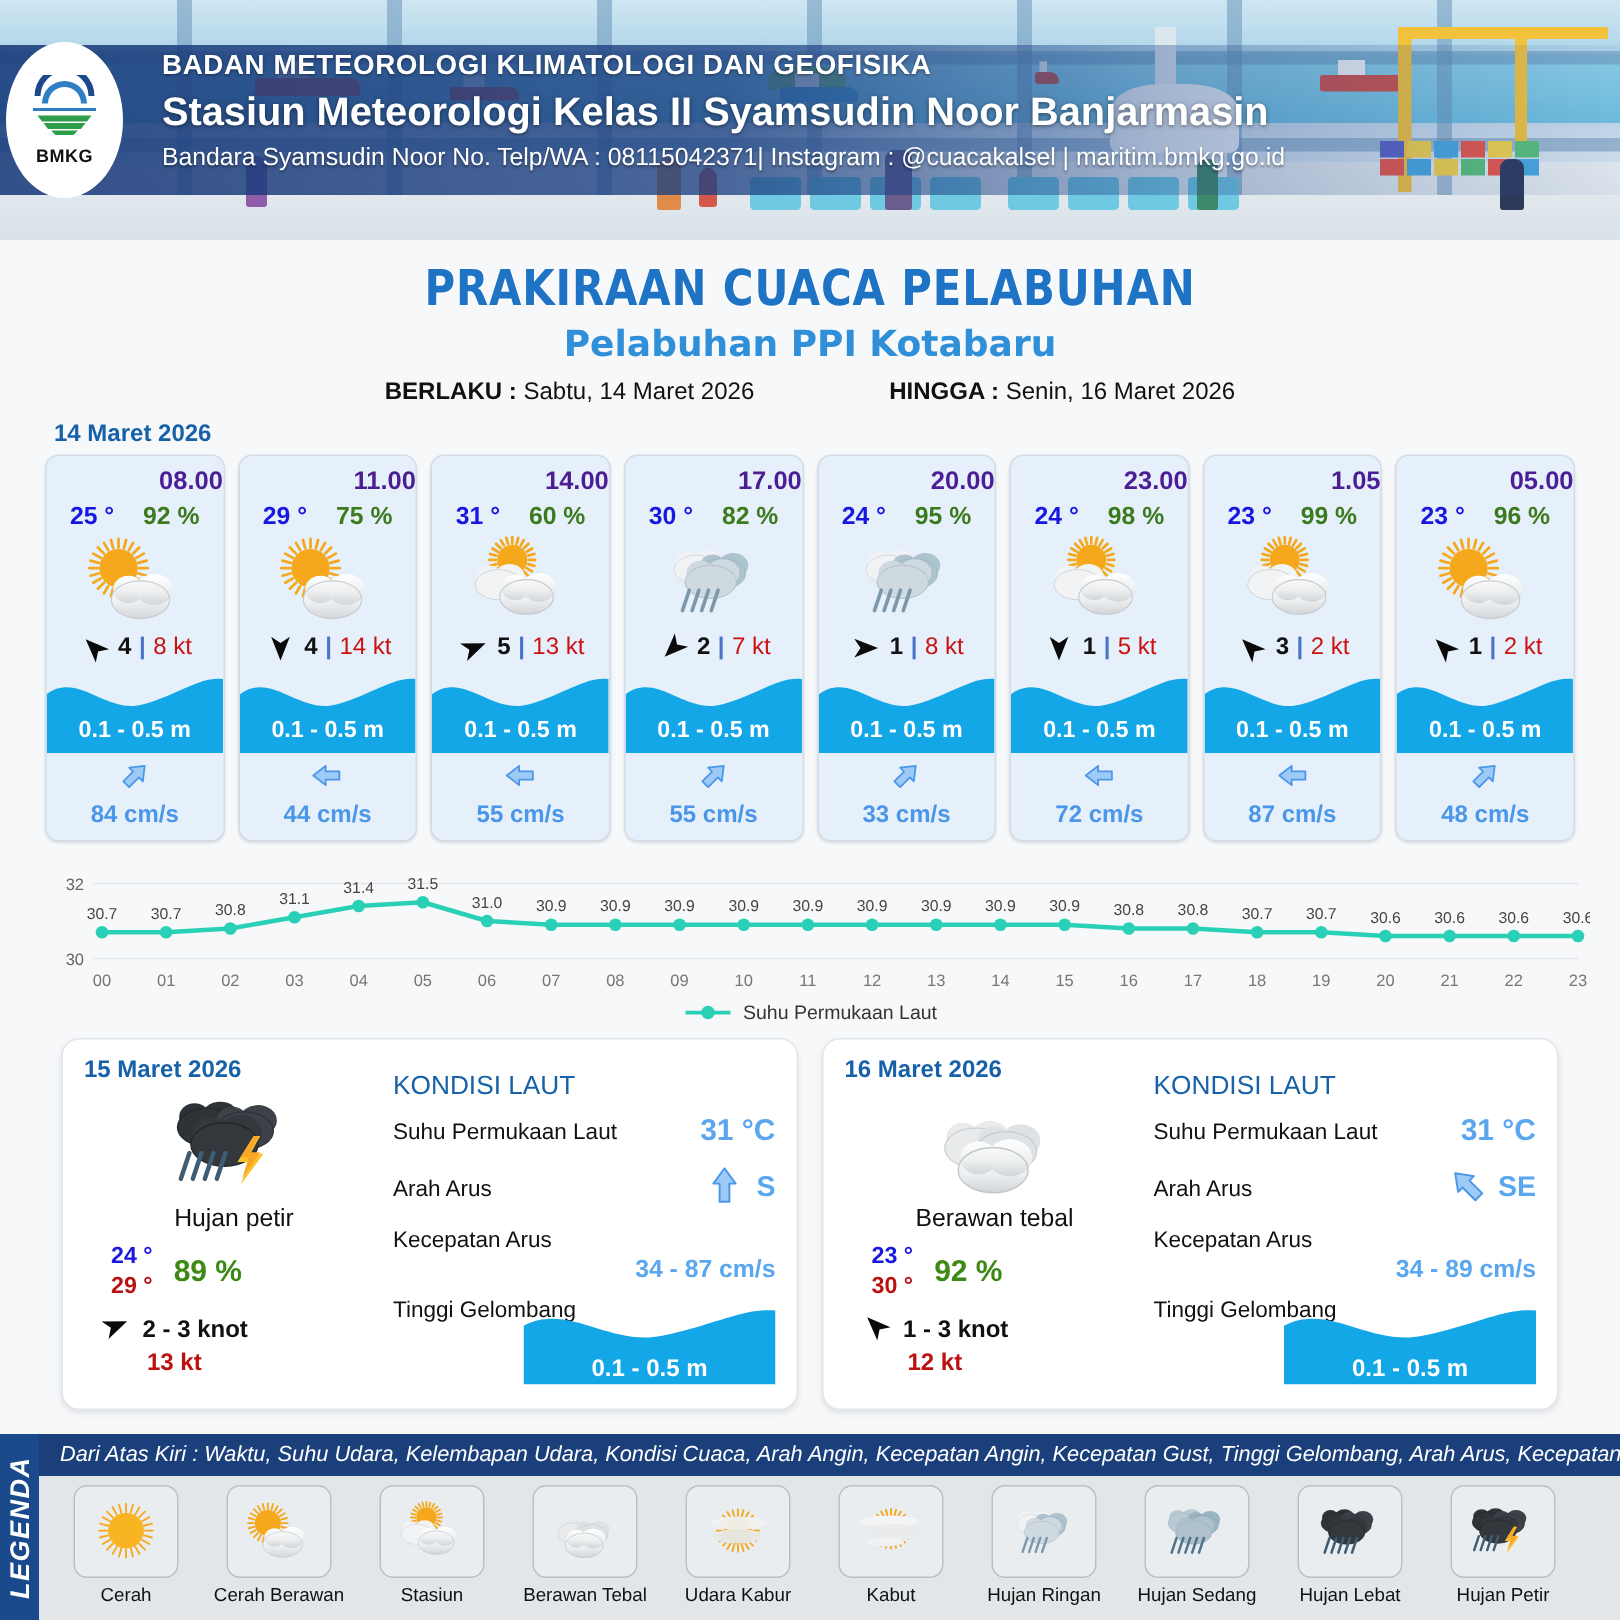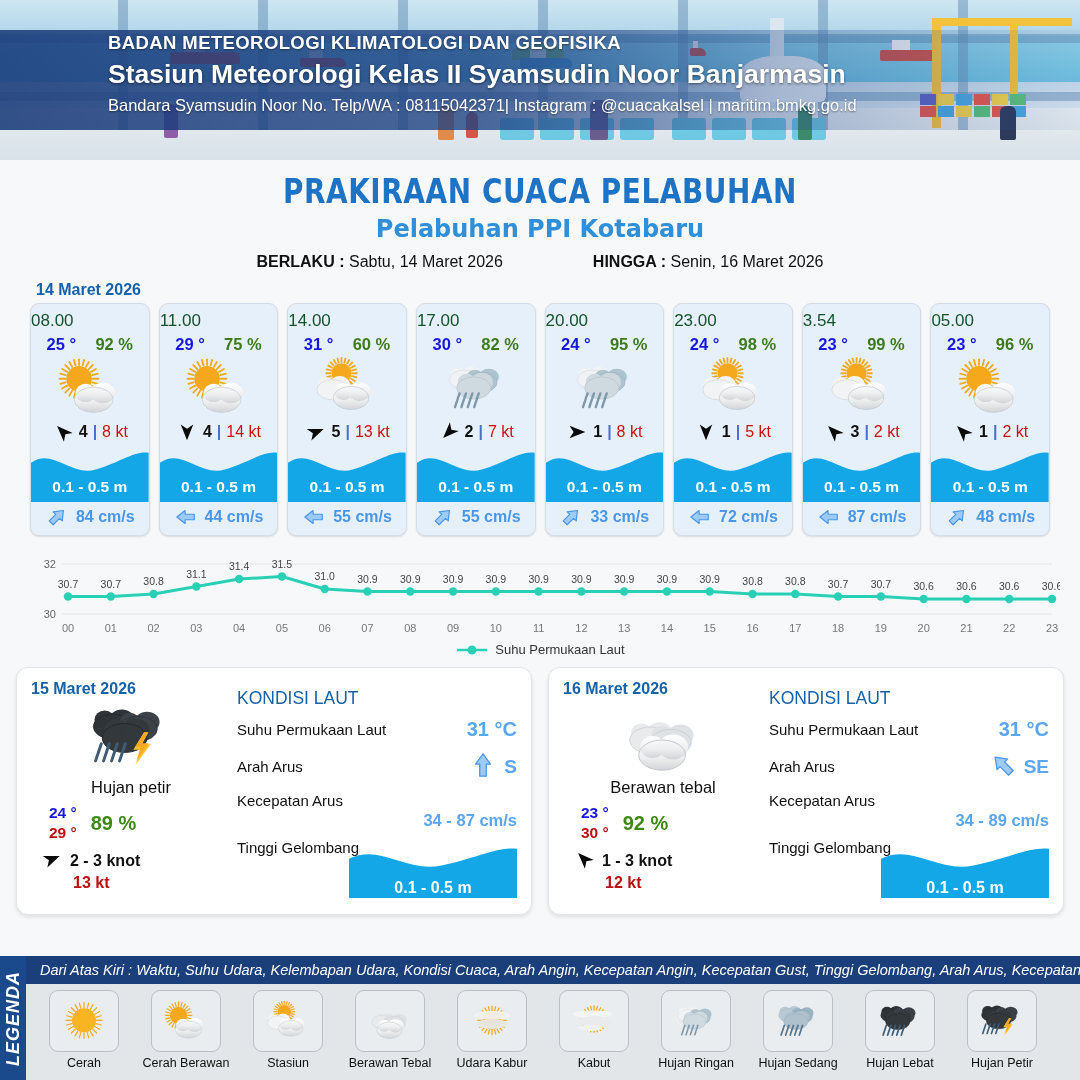--- a/index.html
+++ b/index.html
@@ -100,53 +100,53 @@
     margin:10px 0 4px 36px; font-size:16px; font-weight:bold; color:#1761a8;
   }
   .cards {
     display:flex; gap:9px; padding:0 30px; align-items:stretch;
   }
   .card {
     width:127px; background:#e6f0fb; border:1px solid #d3dde8; border-radius:9px;
     box-shadow:0 1px 2px rgba(0,0,0,.12);
     display:flex; flex-direction:column; overflow:hidden; position:relative;
   }
-  .c-time { text-align:left; font-size:17px; font-weight:normal; color:#14532d; padding-top:7px; }
+  .c-time { text-align:right; font-size:17px; font-weight:bold; color:#4c1d95; padding-top:7px; }
   .c-th { display:flex; justify-content:space-around; align-items:baseline; padding:4px 6px 0; }
   .c-temp { font-size:16.5px; font-weight:bold; color:#1717e0; }
   .c-hum { font-size:16.5px; font-weight:bold; color:#3c7a1e; }
   .c-icon { height:66px; display:flex; align-items:center; justify-content:center; }
   .c-wind { display:flex; align-items:center; justify-content:center; gap:5px; padding:2px 0 4px;}
   .c-wdir { width:22px; height:20px; }
   .c-wnum { font-size:16px; font-weight:bold; color:#111; }
   .c-wsep { color:#4a73c8; font-weight:bold; font-size:16px; }
   .c-wkt { font-size:16px; font-weight:normal; color:#cc1111; }
   .c-wave { position:relative; height:56px; }
   .wave-svg { position:absolute; left:0; top:0; width:100%; height:56px; display:block;}
   .wave-txt {
     position:absolute; left:0; bottom:6px; width:100%; text-align:center;
     font-size:15.5px; font-weight:bold; color:#fff;
   }
-  .c-cur { display:flex; align-items:center; justify-content:center; gap:7px; padding:4px 0 7px; }
+  .c-cur { display:flex; align-items:center; justify-content:center; gap:7px; padding:4px 0 7px;flex-direction:column; }
   .cur-arrow { width:24px; height:22px; }
   .cur-txt { font-size:16px; font-weight:bold; color:#4a96e8; }
 
   
   .chart-box {
     margin:14px 20px 0; background:#f7f8fa; position:relative; height:90px;
   }
   .chart-svg { width:1040px; height:90px; display:block; }
   .chart-legend {
     text-align:center; margin-top:2px; font-size:13px; color:#333;
     display:flex; align-items:center; justify-content:center; gap:6px;
   }
   .legend-dot { display:inline-block; width:34px; height:12px; position:relative; }
 
   
-  .day-panels { display:flex; gap:16px; padding:10px 16px 0; }
+  .day-panels { display:flex; gap:16px; padding:10px 41px 0; }
   .day-panel {
     flex:1; background:#fff; border:1px solid #e2e6ea; border-radius:12px;
     box-shadow:0 2px 4px rgba(0,0,0,.10);
     height:248px; position:relative; padding:12px 14px;
     display:flex;
   }
   .dp-left { width:200px; position:relative; }
   .dp-date { font-size:16px; font-weight:bold; color:#1761a8; }
   .dp-icon { height:76px; display:flex; align-items:center; justify-content:center; margin-top:2px;}
   .dp-cond { text-align:center; font-size:16.5px; color:#111; margin-top:2px;}
@@ -256,20 +256,33 @@
 
   <div class="hdr-person" style="left:164px;top:104px;width:14px;height:34px;background:#8e5ca8"></div>
   <div class="hdr-person" style="left:438px;top:106px;width:16px;height:34px;background:#e08b4a"></div>
   <div class="hdr-person" style="left:466px;top:112px;width:12px;height:26px;background:#d4574a"></div>
   <div class="hdr-person" style="left:590px;top:100px;width:18px;height:40px;background:#6b5c8e"></div>
   <div class="hdr-person" style="left:798px;top:106px;width:14px;height:34px;background:#3d8a6a"></div>
   <div class="hdr-person" style="left:1000px;top:106px;width:16px;height:34px;background:#2e3a5c"></div>
 
   <div class="hdr-overlay"></div>
 
+  <div class="hdr-logo">
+    <div class="logo-mark">
+      <svg viewBox="0 0 52 46" width="52" height="46">
+        <path d="M6 14 A20 20 0 0 1 46 14 L42 14 A16 16 0 0 0 10 14 Z" fill="#1b4a8c"></path>
+        <path d="M11 19 A15 15 0 0 1 41 19 L37 19 A11 11 0 0 0 15 19 Z" fill="#2f7fc4"></path>
+        <rect x="5" y="22" width="42" height="2" fill="#2f7fc4"></rect>
+        <path d="M8 27 h36 l-3 4 h-30 Z" fill="#2f9e4a"></path>
+        <path d="M12 32 h28 l-3 4 h-22 Z" fill="#2f9e4a"></path>
+        <path d="M17 37 h18 l-3 3 h-12 Z" fill="#2f9e4a"></path>
+      </svg>
+    </div>
+    <div class="logo-txt">BMKG</div>
+  </div>
 
   <div class="hdr-texts">
     <div class="hdr-l1">BADAN METEOROLOGI KLIMATOLOGI DAN GEOFISIKA</div>
     <div class="hdr-l2">Stasiun Meteorologi Kelas II Syamsudin Noor Banjarmasin</div>
     <div class="hdr-l3">Bandara Syamsudin Noor No. Telp/WA : 08115042371| Instagram : @cuacakalsel | maritim.bmkg.go.id</div>
   </div>
 </div>
 
 <div class="title-wrap">
   <div class="title-main">PRAKIRAAN CUACA PELABUHAN</div>
@@ -732,21 +745,21 @@
        <span class="cur-arrow"><svg viewBox="0 0 24 24" width="24" height="22">
     <g transform="rotate(90 12 12)">
       <path d="M12 21 L12 9 M12 21 L12 9" stroke="none"></path>
       <path d="M12 2 L19 11 L15 11 L15 21 L9 21 L9 11 L5 11 Z" fill="#9ecbf5" stroke="#4a96e8" stroke-width="1.3" stroke-linejoin="round" transform="rotate(180 12 12)"></path>
     </g>
           </svg></span>
        <span class="cur-txt">72 cm/s</span>
      </div>
     </div>
     <div class="card">
-      <div class="c-time">3.54</div>
+      <div class="c-time">1.05</div>
      <div class="c-th">
        <span class="c-temp">23 °</span>
        <span class="c-hum">99 %</span>
      </div>
      <div class="c-icon">
         <svg viewBox="0 0 100 70" width="92" height="64">
     <defs>
       <linearGradient id="gcld" x1="0" y1="0" x2="0" y2="1">
         <stop offset="0%" stop-color="#ffffff"></stop>
               <stop offset="60%" stop-color="#eceeef"></stop>

